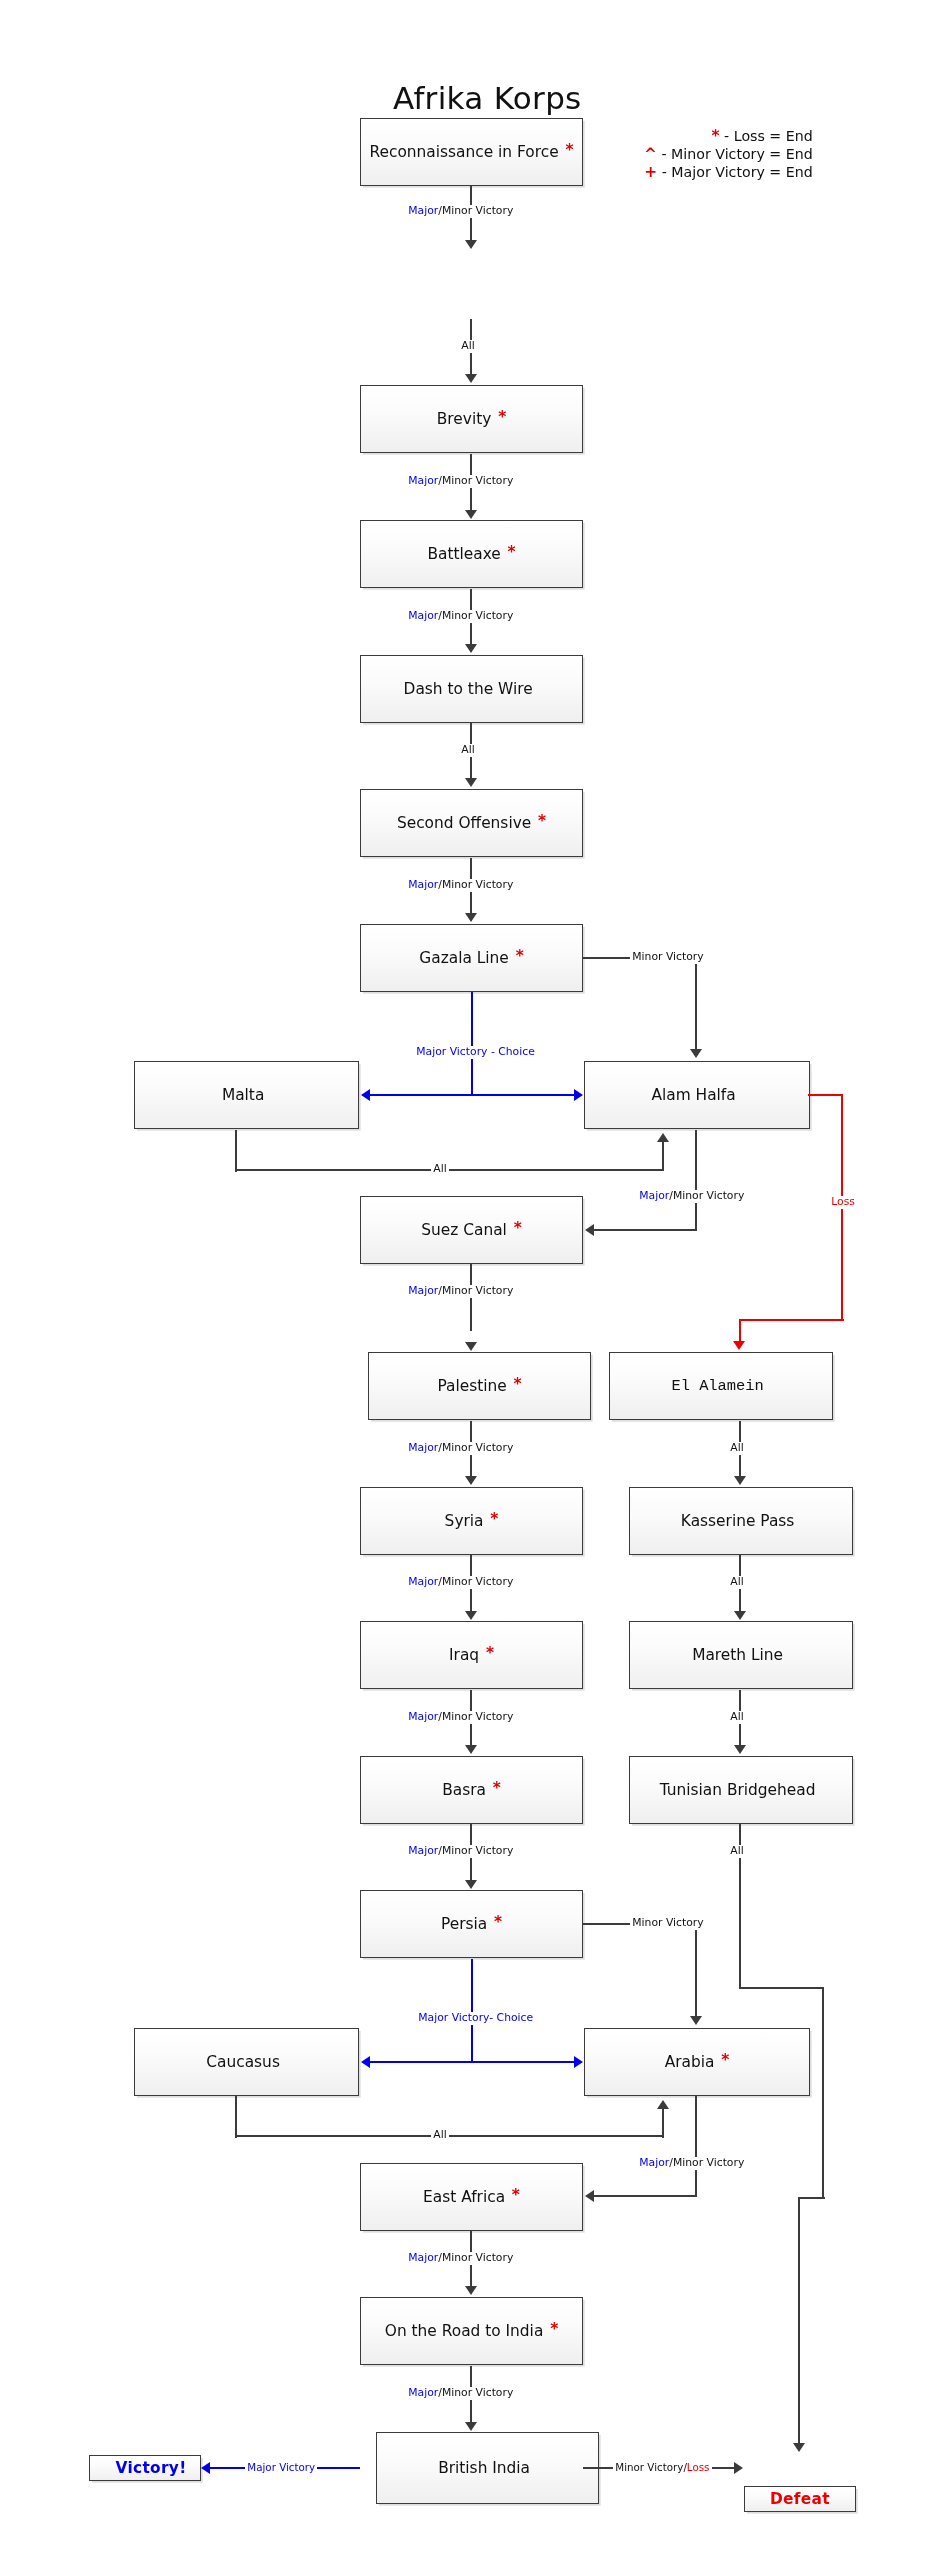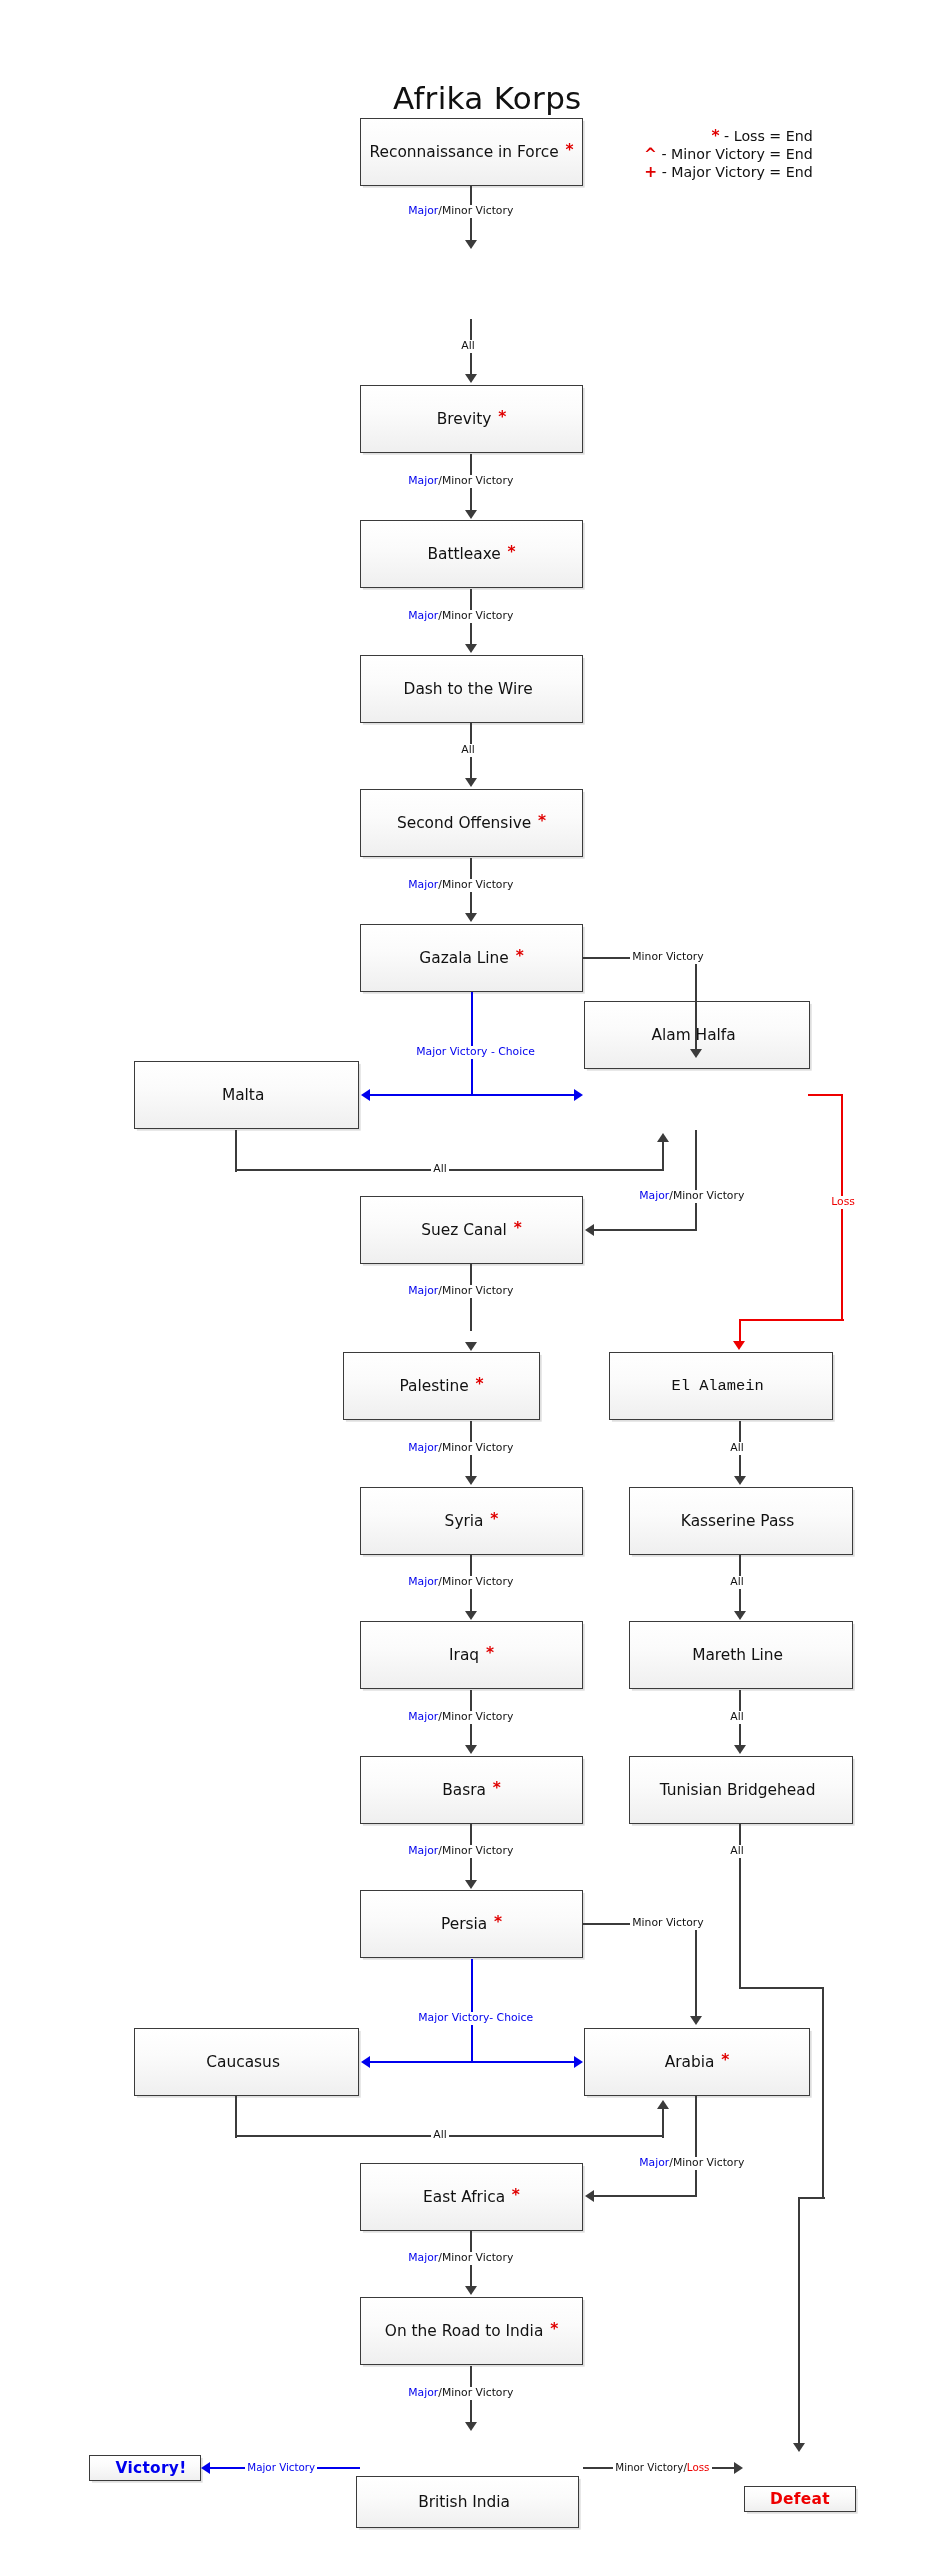--- a/index.html
+++ b/index.html
@@ -109,36 +109,36 @@
   <div class="node" style="left:360px;top:924px;width:223px;height:68px;">
     <span>Gazala Line</span>
       <span class="star">*</span>
   </div>
 
   <div class="node" style="left:134px;top:1061px;width:225px;height:68px;">
     <span>Malta</span>
       <span class="star"></span>
   </div>
 
-  <div class="node" style="left:584px;top:1001px;width:226px;height:68px;">
+  <div class="node" style="left:584px;top:1061px;width:226px;height:68px;">
     <span>Alam Halfa</span>
       <span class="star"></span>
   </div>
 
   <div class="node" style="left:360px;top:1196px;width:223px;height:68px;">
     <span>Suez Canal</span>
       <span class="star">*</span>
   </div>
 
   <div class="node" style="left:609px;top:1352px;width:224px;height:68px;font-family:Liberation Mono, monospace;">
     <span>El Alamein</span>
       <span class="star"></span>
   </div>
 
-  <div class="node" style="left:343px;top:1352px;width:197px;height:68px;align-items:center;">
+  <div class="node" style="left:368px;top:1352px;width:223px;height:68px;align-items:center;">
     <span>Palestine</span>
       <span class="star">*</span>
   </div>
 
   <div class="node" style="left:629px;top:1487px;width:224px;height:68px;">
     <span>Kasserine Pass</span>
       <span class="star"></span>
   </div>
 
   <div class="node" style="left:360px;top:1487px;width:223px;height:68px;">
@@ -184,21 +184,21 @@
   <div class="node" style="left:360px;top:2163px;width:223px;height:68px;">
     <span>East Africa</span>
       <span class="star">*</span>
   </div>
 
   <div class="node" style="left:360px;top:2297px;width:223px;height:68px;">
     <span>On the Road to India</span>
       <span class="star">*</span>
   </div>
 
-  <div class="node" style="left:356px;top:2432px;width:223px;height:52px;margin-top:44px;">
+  <div class="node" style="left:376px;top:2432px;width:223px;height:72px;">
     <span>British India</span>
       <span class="star"></span>
   </div>
 
   <div class="node terminal victory" style="left:89px;top:2455px;width:112px;height:26px;padding-left:12px;">
     <span>Victory!</span>
   </div>
 
   <div class="node terminal defeat" style="left:744px;top:2455px;width:112px;height:26px;">
     <span>Defeat</span>

